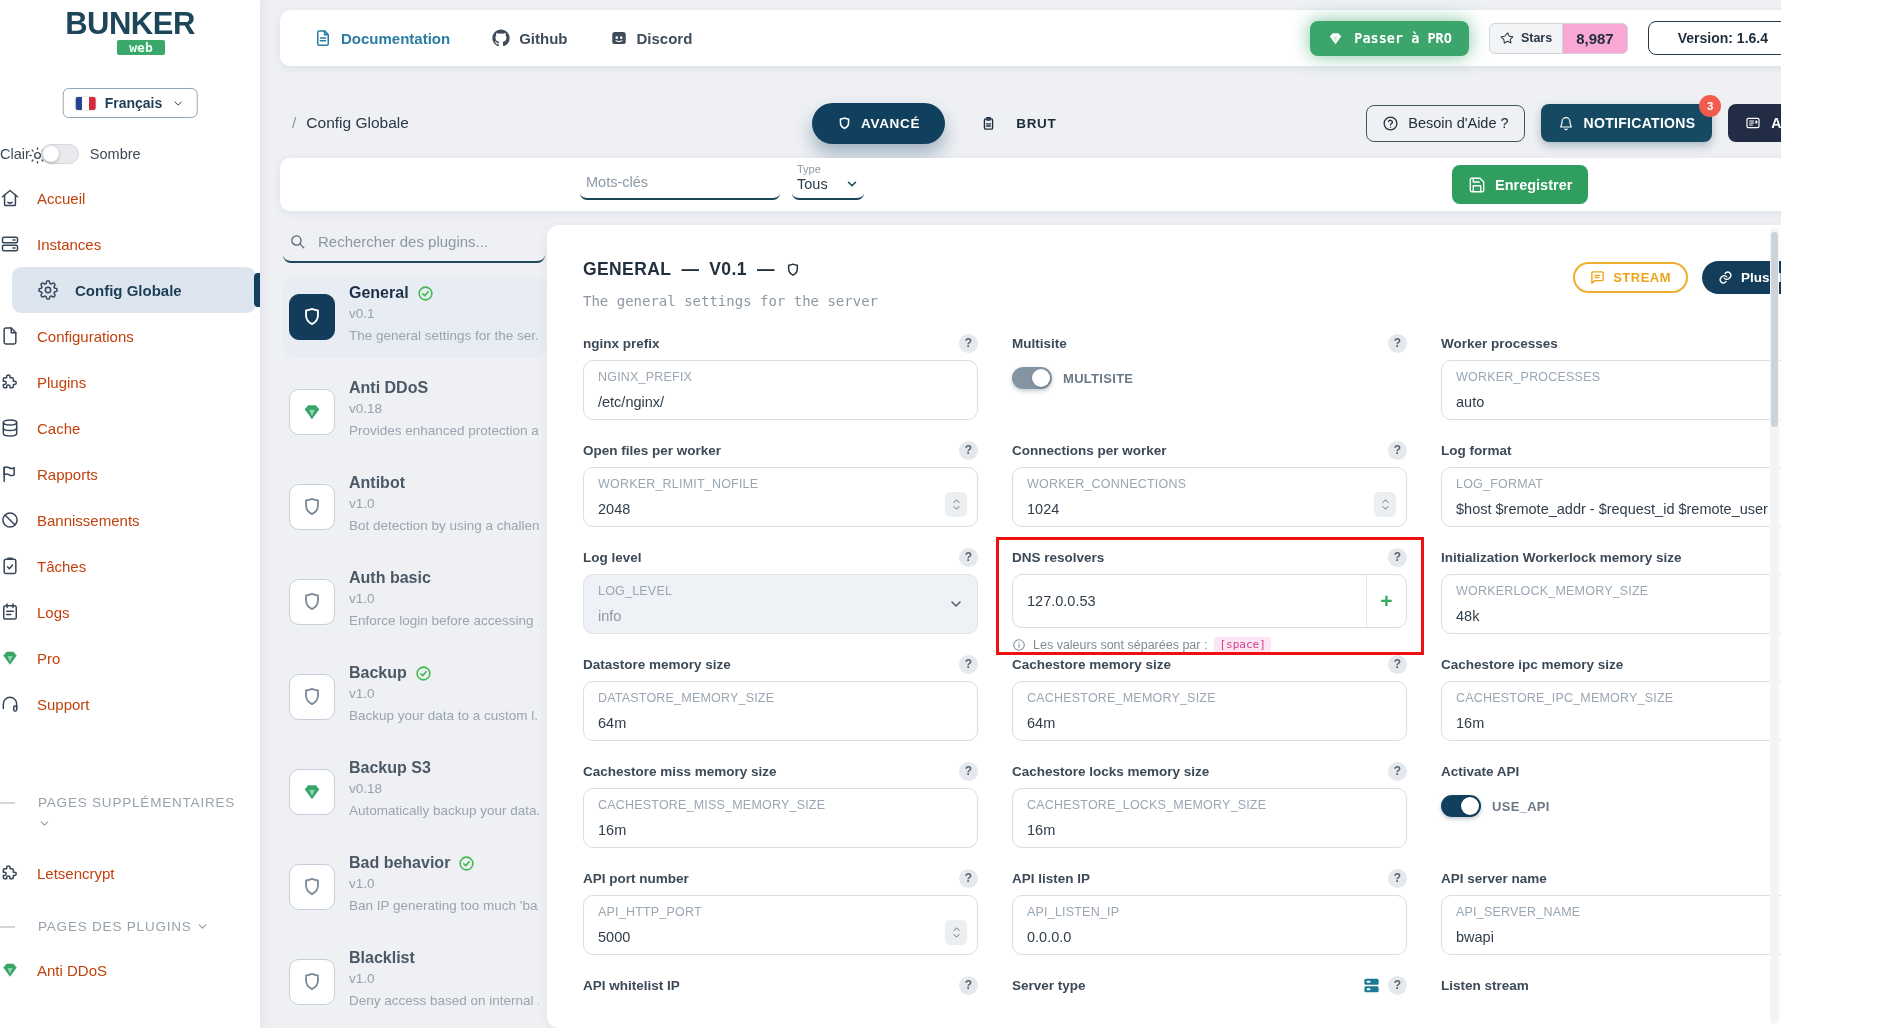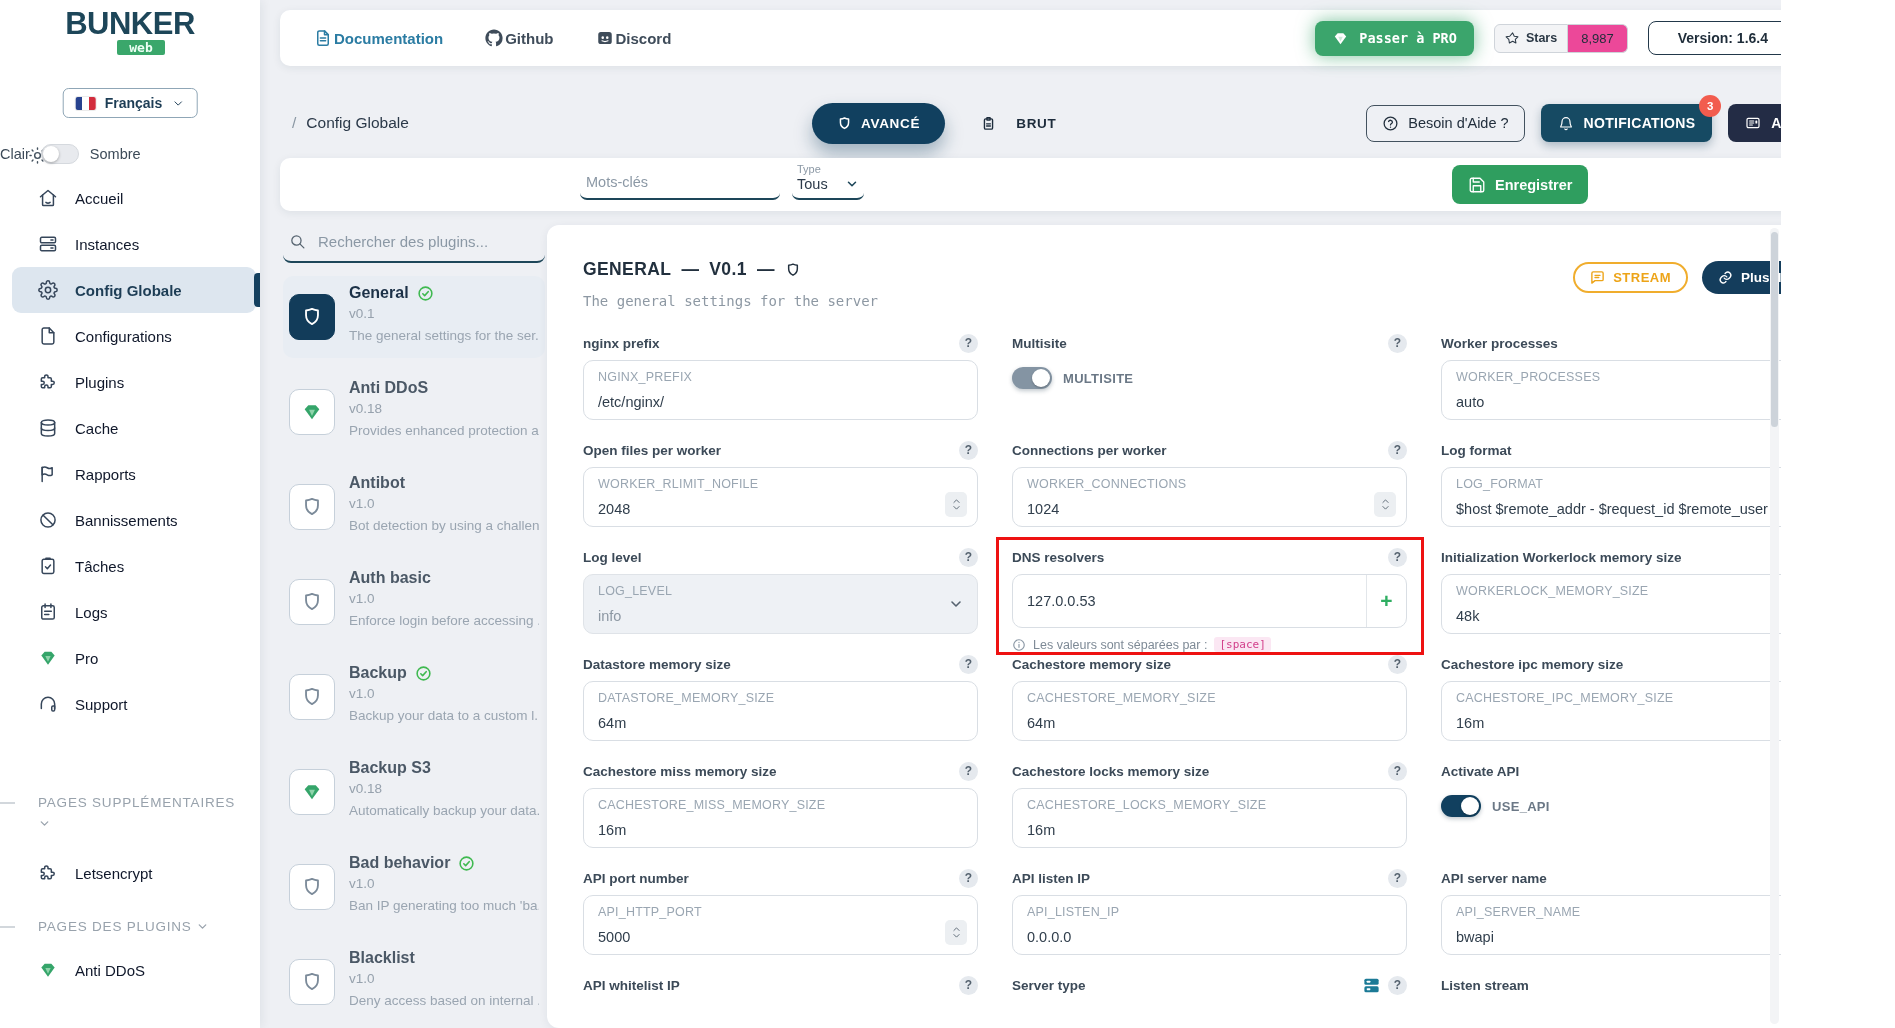--- a/index.html
+++ b/index.html
@@ -13,43 +13,43 @@
   .logo{position:absolute;top:8px;left:0;width:100%;text-align:center;line-height:1}
   .logo-main{font-size:31px;font-weight:900;letter-spacing:-.5px;color:#1d4659}
   .logo-web{display:inline-block;background:#3aa76b;color:#ecfff4;font-family:"DejaVu Sans Mono",monospace;font-size:13px;font-weight:700;padding:1px 12px;border-radius:2px;margin:-4px 12px 0 34px}
   .lang-btn{position:absolute;top:88px;left:50%;transform:translateX(-50%);display:flex;align-items:center;gap:9px;border:1.5px solid #8fa6b6;border-radius:6px;padding:6px 12px;background:#fff;font-size:14px;font-weight:700;color:#1d3d55;cursor:pointer}
   .flag-fr{width:20px;height:13px;border-radius:2px;background:linear-gradient(90deg,#27428f 33%,#fff 33% 66%,#d22d3d 66%);box-shadow:0 0 0 1px rgba(0,0,0,.08)}
   .theme-row{position:absolute;top:144px;left:0;width:100%;display:flex;align-items:center;gap:11px;font-size:14.5px;color:#3c4a58}
   .sun{position:absolute;left:28px;top:146px;width:19px;height:19px;color:#44525f}
   .theme-toggle{width:38px;height:20px;border-radius:11px;background:#e8eaee;border:1px solid #d5d9de;position:relative;cursor:pointer}
   .theme-toggle .knob{position:absolute;left:1px;top:1px;width:16px;height:16px;border-radius:50%;background:#fff;box-shadow:0 1px 3px rgba(0,0,0,.3)}
   .menu{position:absolute;top:175px;left:0;width:100%}
-  .menu-item{display:flex;align-items:center;gap:17px;height:46px;padding-left:38px;font-size:15px;color:#0f172a;cursor:pointer}
+  .menu-item{display:flex;align-items:center;gap:17px;height:46px;font-size:15px;color:#c2410c;cursor:pointer}
   .menu-item .icon{color:#36465a}
   .menu-item.active{background:#dde6ef;border-radius:9px;margin:0 4px 0 12px;padding-left:26px;font-weight:700;color:#1d3d55}
   .active-bar{position:absolute;right:0;top:273px;width:6px;height:34px;background:#14405f;border-radius:4px 0 0 4px}
   .sections{position:absolute;top:792px;left:0;width:100%}
   .sb-sec-title{position:relative;padding:0 24px 0 38px;font-size:13.5px;letter-spacing:.8px;color:#98a2ac;font-weight:500;line-height:21px;cursor:pointer}
   .sb-sec-title::before{content:'';position:absolute;left:0;top:10px;width:15px;border-top:2px solid #d2d7dc}
   .sb-sec-title .icon{width:13px;height:13px;vertical-align:-2px;color:#9aa3ad}
   .sb-sec-items .menu-item{height:46px}
   .m-top16{margin-top:16px}.m-top20{margin-top:20px}.m-top10{margin-top:10px}
 
   
   .topcard{position:absolute;left:280px;top:10px;width:1600px;height:56px;background:#fff;border-radius:10px;box-shadow:0 2px 8px rgba(25,45,70,.08);display:flex;align-items:center;padding:0 18px 0 34px;gap:42px}
-  .toplink{display:flex;align-items:center;gap:2px;font-size:15px;font-weight:600;color:#3f4c5a;cursor:pointer}
+  .toplink{display:flex;align-items:center;gap:9px;font-size:15px;font-weight:600;color:#3f4c5a;cursor:pointer}
   .toplink .icon{width:18px;height:18px}
   .toplink.doc{color:#2b7ca3}
   .top-right{margin-left:auto;display:flex;align-items:center;gap:20px}
   .pro-btn{display:flex;align-items:center;gap:10px;background:#3ba56c;color:#fff;font-family:"DejaVu Sans Mono",monospace;font-size:13.5px;font-weight:700;padding:9px 17px;border-radius:8px;box-shadow:0 0 18px rgba(59,165,108,.65);cursor:pointer}
   .pro-btn .icon{width:17px;height:17px}
   .stars{display:flex;cursor:pointer}
   .stars-label{display:flex;align-items:center;gap:6px;background:#f3f4f6;border:1px solid #cfd4da;border-radius:6px 0 0 6px;padding:6px 10px;font-size:12.5px;font-weight:700;color:#2b3845}
   .stars-label .icon{width:15px;height:15px}
-  .stars-count{background:#ec4899;border:1px solid #cfd4da;border-left:none;border-radius:0 6px 6px 0;padding:6px 13px;font-size:13px;font-weight:400;color:#1f2d3a;display:flex;align-items:center}
+  .stars-count{background:#f9a8d4;border:1px solid #cfd4da;border-left:none;border-radius:0 6px 6px 0;padding:6px 13px;font-size:15px;font-weight:700;color:#1f2d3a;display:flex;align-items:center}
   .version{position:relative;border:1.6px solid #22384a;border-radius:8px;padding:8px 29px;font-size:14px;font-weight:700;color:#1f2d3a;background:#fff}
   .version-dot{position:absolute;top:-5px;right:-5px;width:11px;height:11px;border-radius:50%;background:#58d062}
   .avatar{position:relative;width:44px;height:44px;cursor:pointer}
   .avatar-dot{position:absolute;bottom:0;right:-1px;width:12px;height:12px;border-radius:50%;background:#3ecf4a}
 
   
   .hrow{position:absolute;left:280px;top:100px;width:1600px;height:46px;display:flex;align-items:center}
   .breadcrumb{display:flex;gap:10px;font-size:15.5px;color:#2b3949;margin-left:12px}
   .bc-sep{color:#8a97a3}
   .modes{position:absolute;left:532px;top:1px;display:flex;align-items:center;gap:30px;height:44px}

